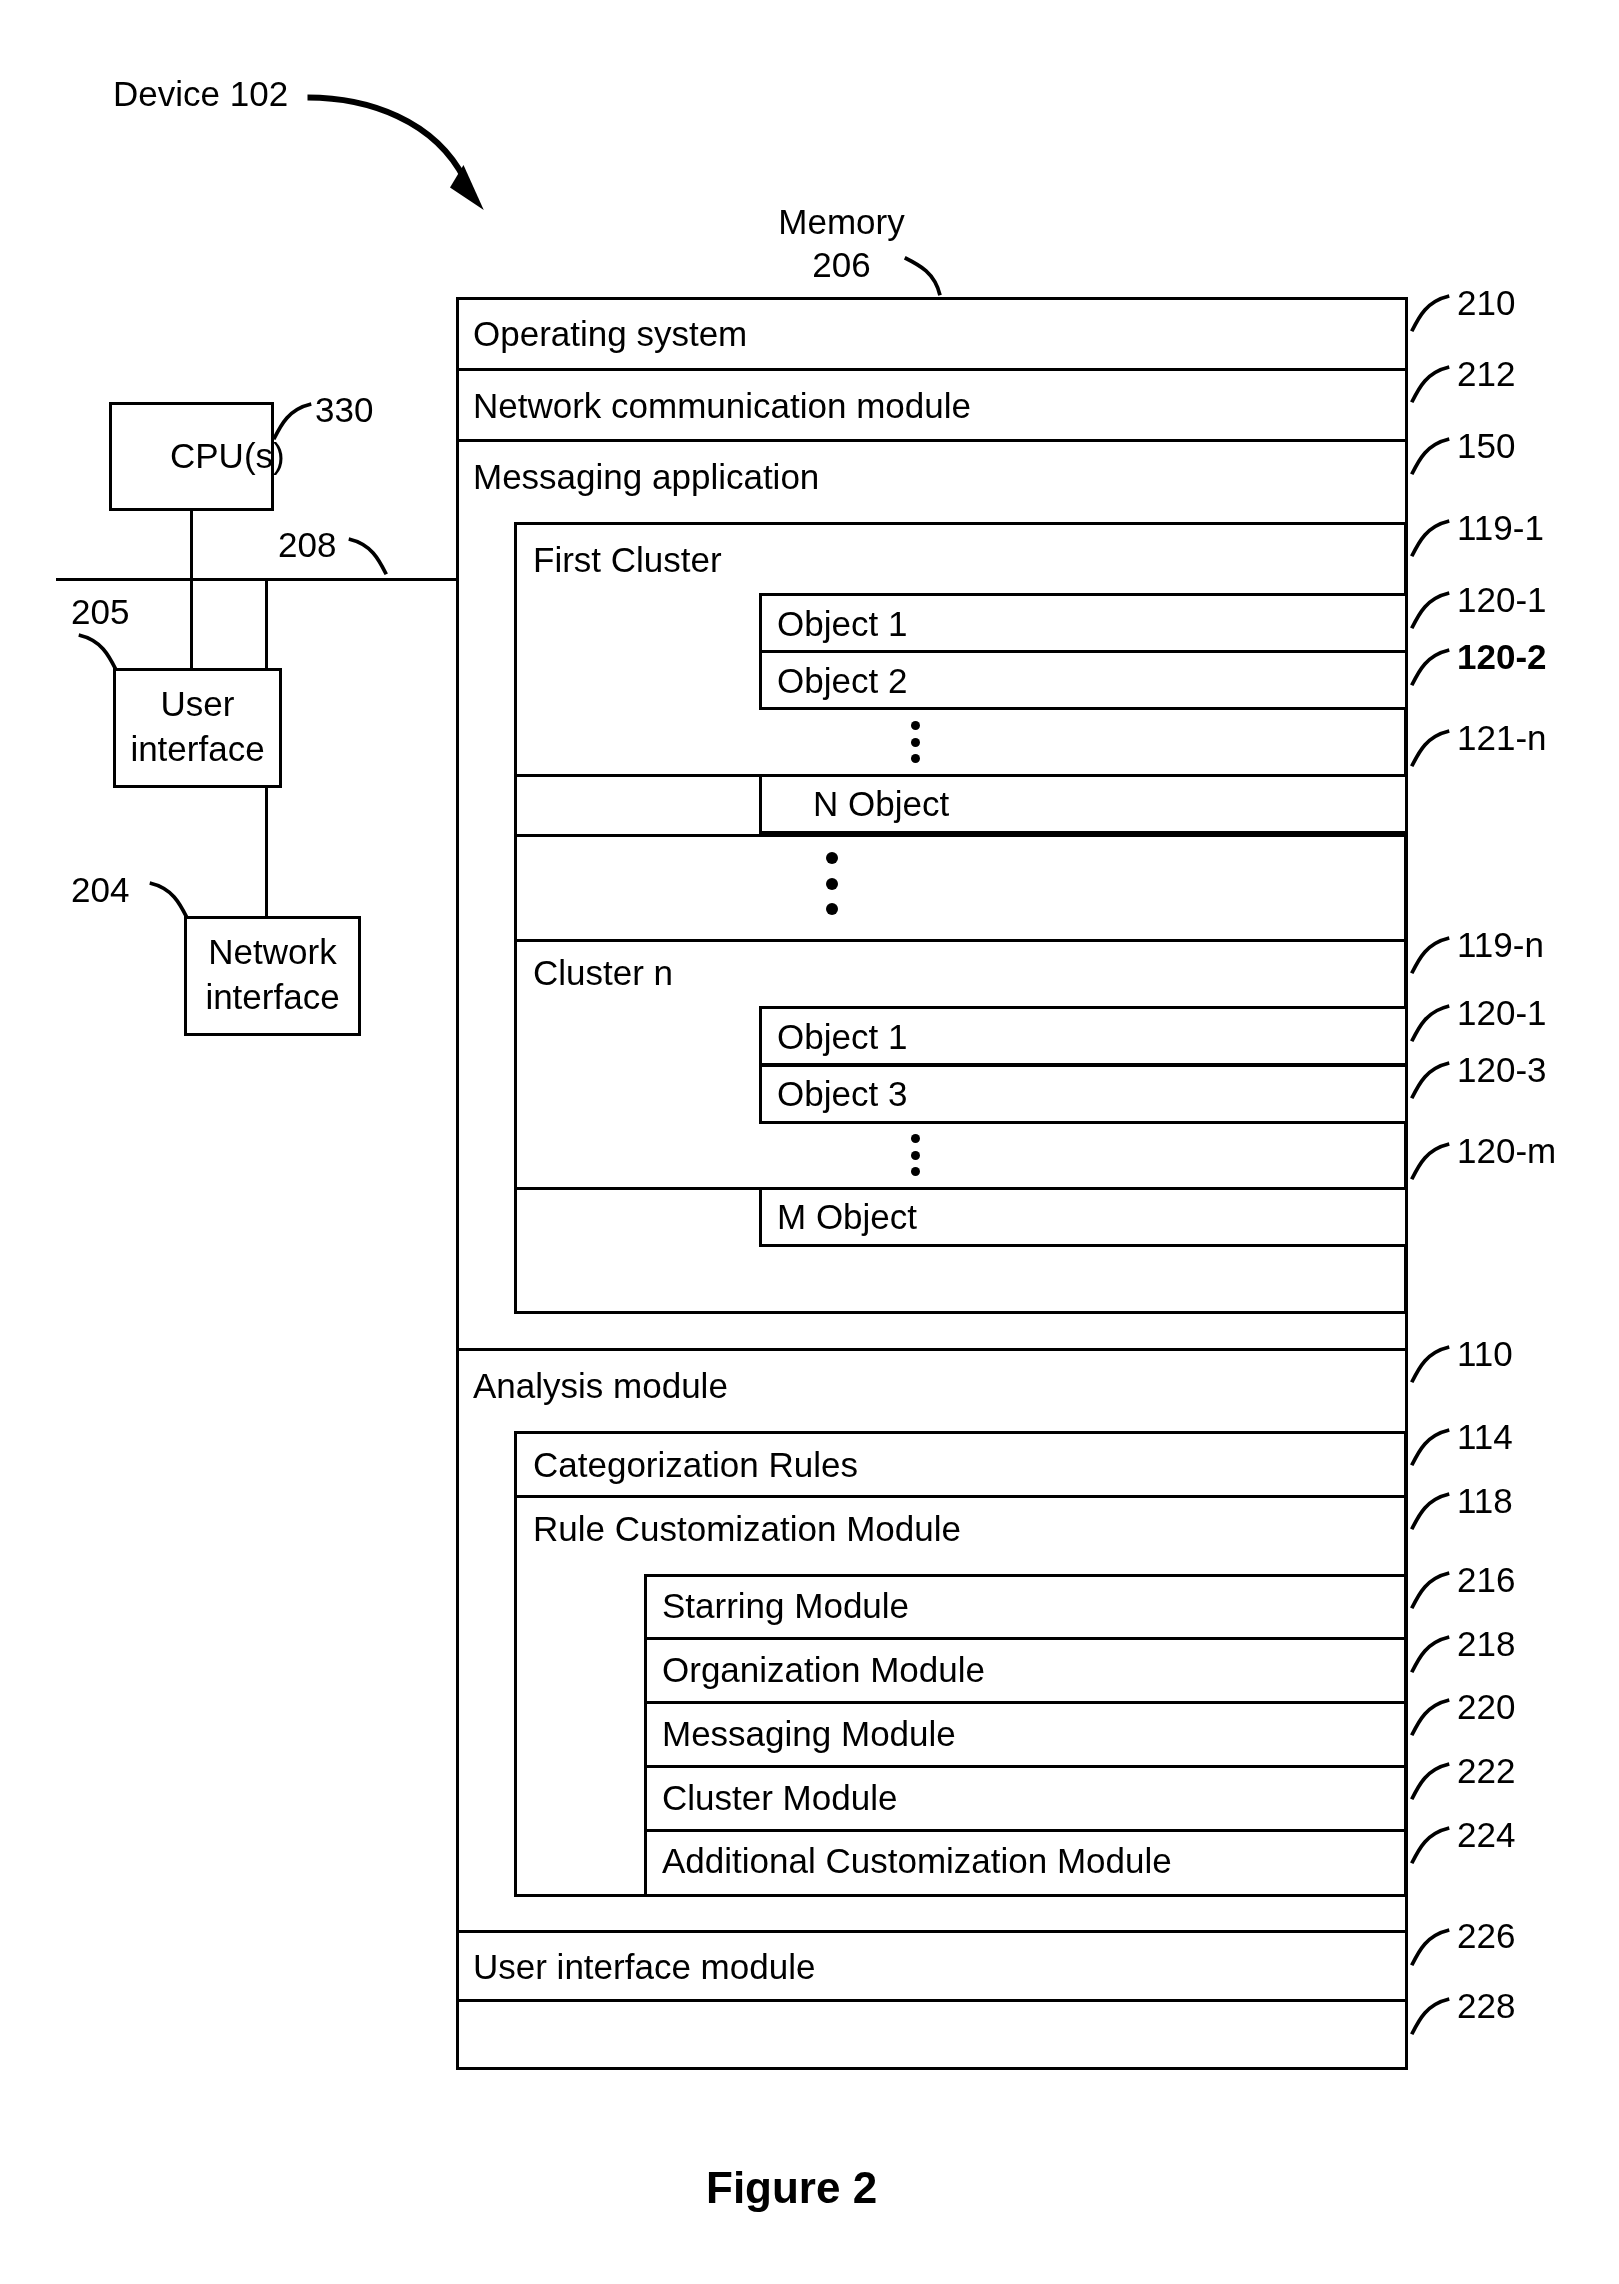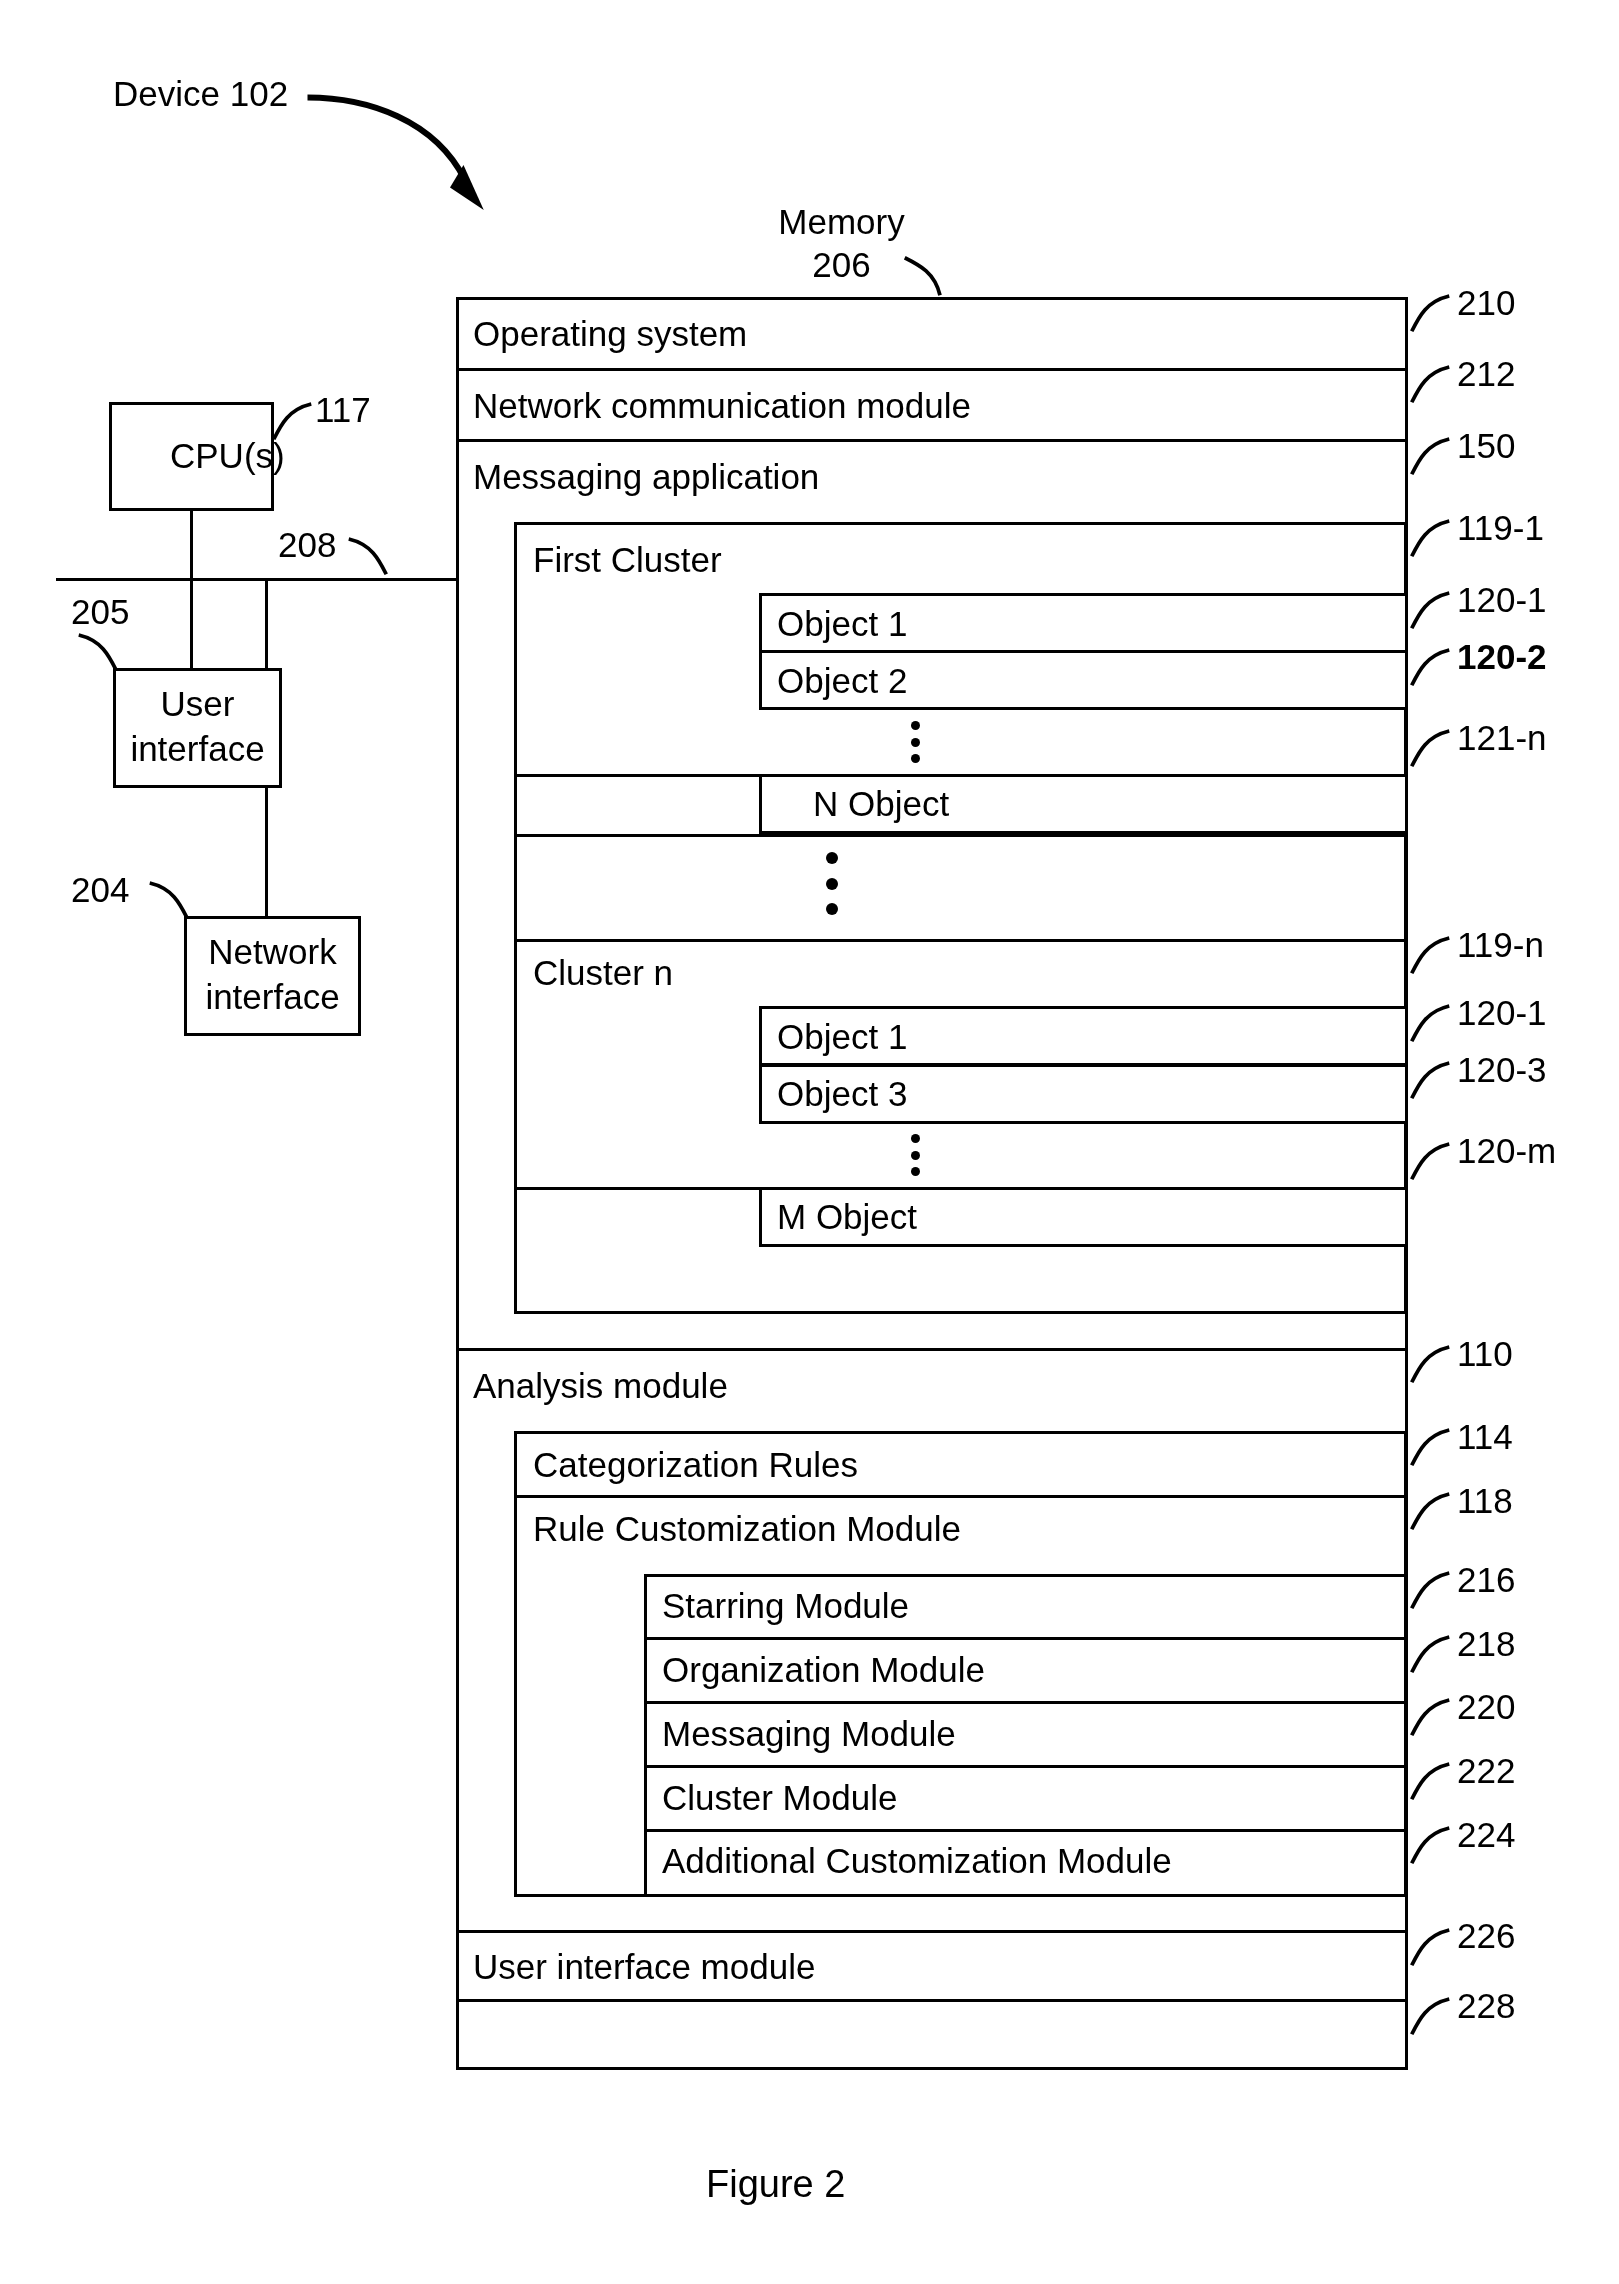--- a/index.html
+++ b/index.html
@@ -52,22 +52,22 @@
     background: #000;
   }
   .callout {
     position: absolute;
     width: 45px;
     height: 45px;
   }
   .callout svg { width: 100%; height: 100%; display:block; }
   .figcap {
     position: absolute;
-    font-size: 38px;
-    font-weight: normal;
+    font-size: 44px;
+    font-weight: bold;
   }
   .arrow-wrap {
     position: absolute;
     width: 195px;
     height: 150px;
   }
   .arrow-wrap svg { width:100%; height:100%; display:block; overflow:visible; }
 </style>
 </head>
 <body>
@@ -83,21 +83,21 @@
   </div>
 
   <div class="box" style="left:109px; top:402px; width:165px; height:109px;"></div>
   <div class="lbl" style="left:134px; top:437px;margin-left:36px;">CPU(s)</div>
 
   <div class="callout" style="left:270px; top:398px;">
     <svg viewBox="0 0 60 60">
         <path d="M5 55 C 15 35 25 15 55 8" stroke="#000" stroke-width="5" fill="none"></path>
       </svg>
   </div>
-  <div class="lbl" style="left:315px; top:391px;">117</div>
+  <div class="lbl" style="left:315px; top:391px;">330</div>
 
   <div class="vline" style="left:190px; top:511px; height:68px;"></div>
 
   <div class="hline" style="left:56px; top:578px; width:838px;"></div>
 
   <div style="position:absolute; left:895px; top:565px; width:0;height:0; border-left:25.5px solid #000; border-top:15px solid transparent; border-bottom:15px solid transparent;"></div>
 
   <div class="callout" style="left:345px; top:533px;">
     <svg viewBox="0 0 60 60">
         <path d="M55 55 C 45 35 35 15 5 8" stroke="#000" stroke-width="5" fill="none"></path>

